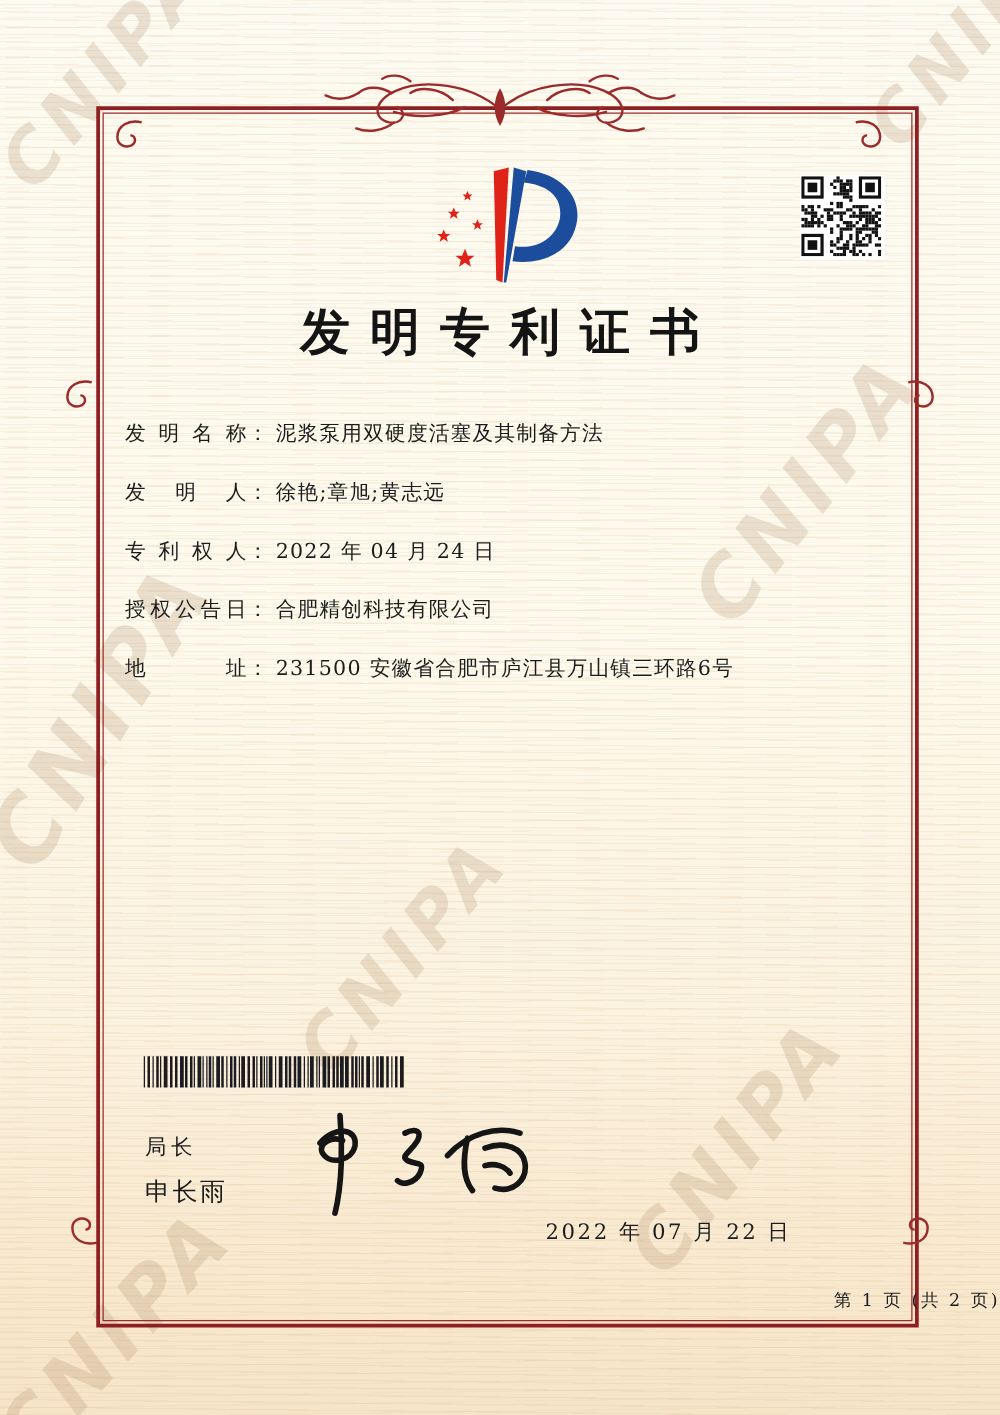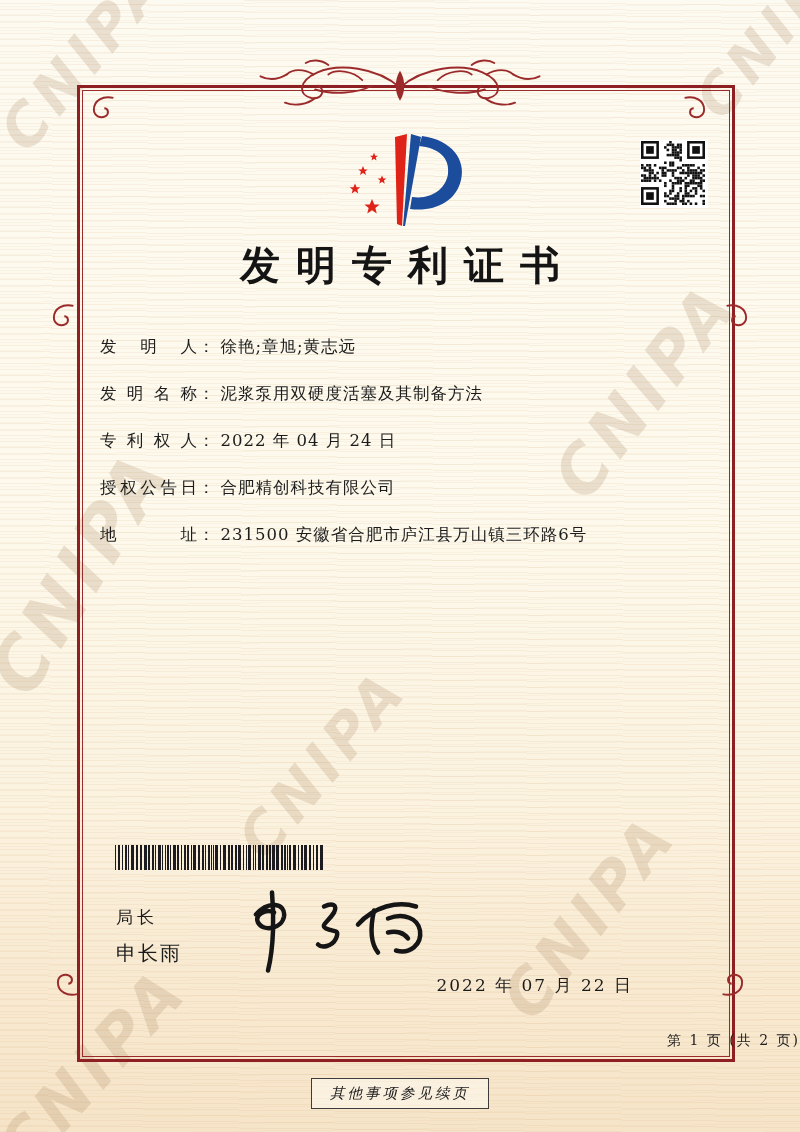--- a/index.html
+++ b/index.html
@@ -330,24 +330,24 @@
           <rect fill="#fff" x="3" y="57" width="15" height="15"></rect>
           <rect x="6" y="60" width="9" height="9"></rect>
         </g>
       </svg>
   </div>
 
   <div class="title">发明专利证书</div>
 
   <div class="fields">
     <div class="frow">
+      <span class="flabel">发明名称</span><span class="fcolon">：</span><span class="fvalue">泥浆泵用双硬度活塞及其制备方法</span>
+    </div>
+    <div class="frow">
       <span class="flabel">发明人</span><span class="fcolon">：</span><span class="fvalue">徐艳;章旭;黄志远</span>
-    </div>
-    <div class="frow">
-      <span class="flabel">发明名称</span><span class="fcolon">：</span><span class="fvalue">泥浆泵用双硬度活塞及其制备方法</span>
     </div>
     <div class="frow">
       <span class="flabel">专利权人</span><span class="fcolon">：</span><span class="fvalue">2022 年 04 月 24 日</span>
     </div>
     <div class="frow">
       <span class="flabel">授权公告日</span><span class="fcolon">：</span><span class="fvalue">合肥精创科技有限公司</span>
     </div>
     <div class="frow">
       <span class="flabel">地址</span><span class="fcolon">：</span><span class="fvalue">231500 安徽省合肥市庐江县万山镇三环路6号</span>
     </div>
@@ -426,15 +426,14 @@
       <path d="M96,22 C104,18 110,20 106,28 C100,38 92,40 98,44 C106,48 112,44 108,54 C104,62 94,64 90,60"></path>
       <path d="M130,40 C146,22 170,16 188,22"></path>
       <path d="M146,26 C142,44 142,58 150,68"></path>
       <path d="M160,34 C176,28 190,34 192,46 C194,60 182,70 168,66"></path>
       <path d="M160,48 C168,46 176,48 180,54"></path>
     </g>
   </svg>
   <div class="sig-date">2022 年 07 月 22 日</div>
 
   <div class="page-info">第 1 页 (共 2 页)</div>
-  <div class="cont-box">其他事项参见续页</div>
 
 </div>
 
 </body></html>

